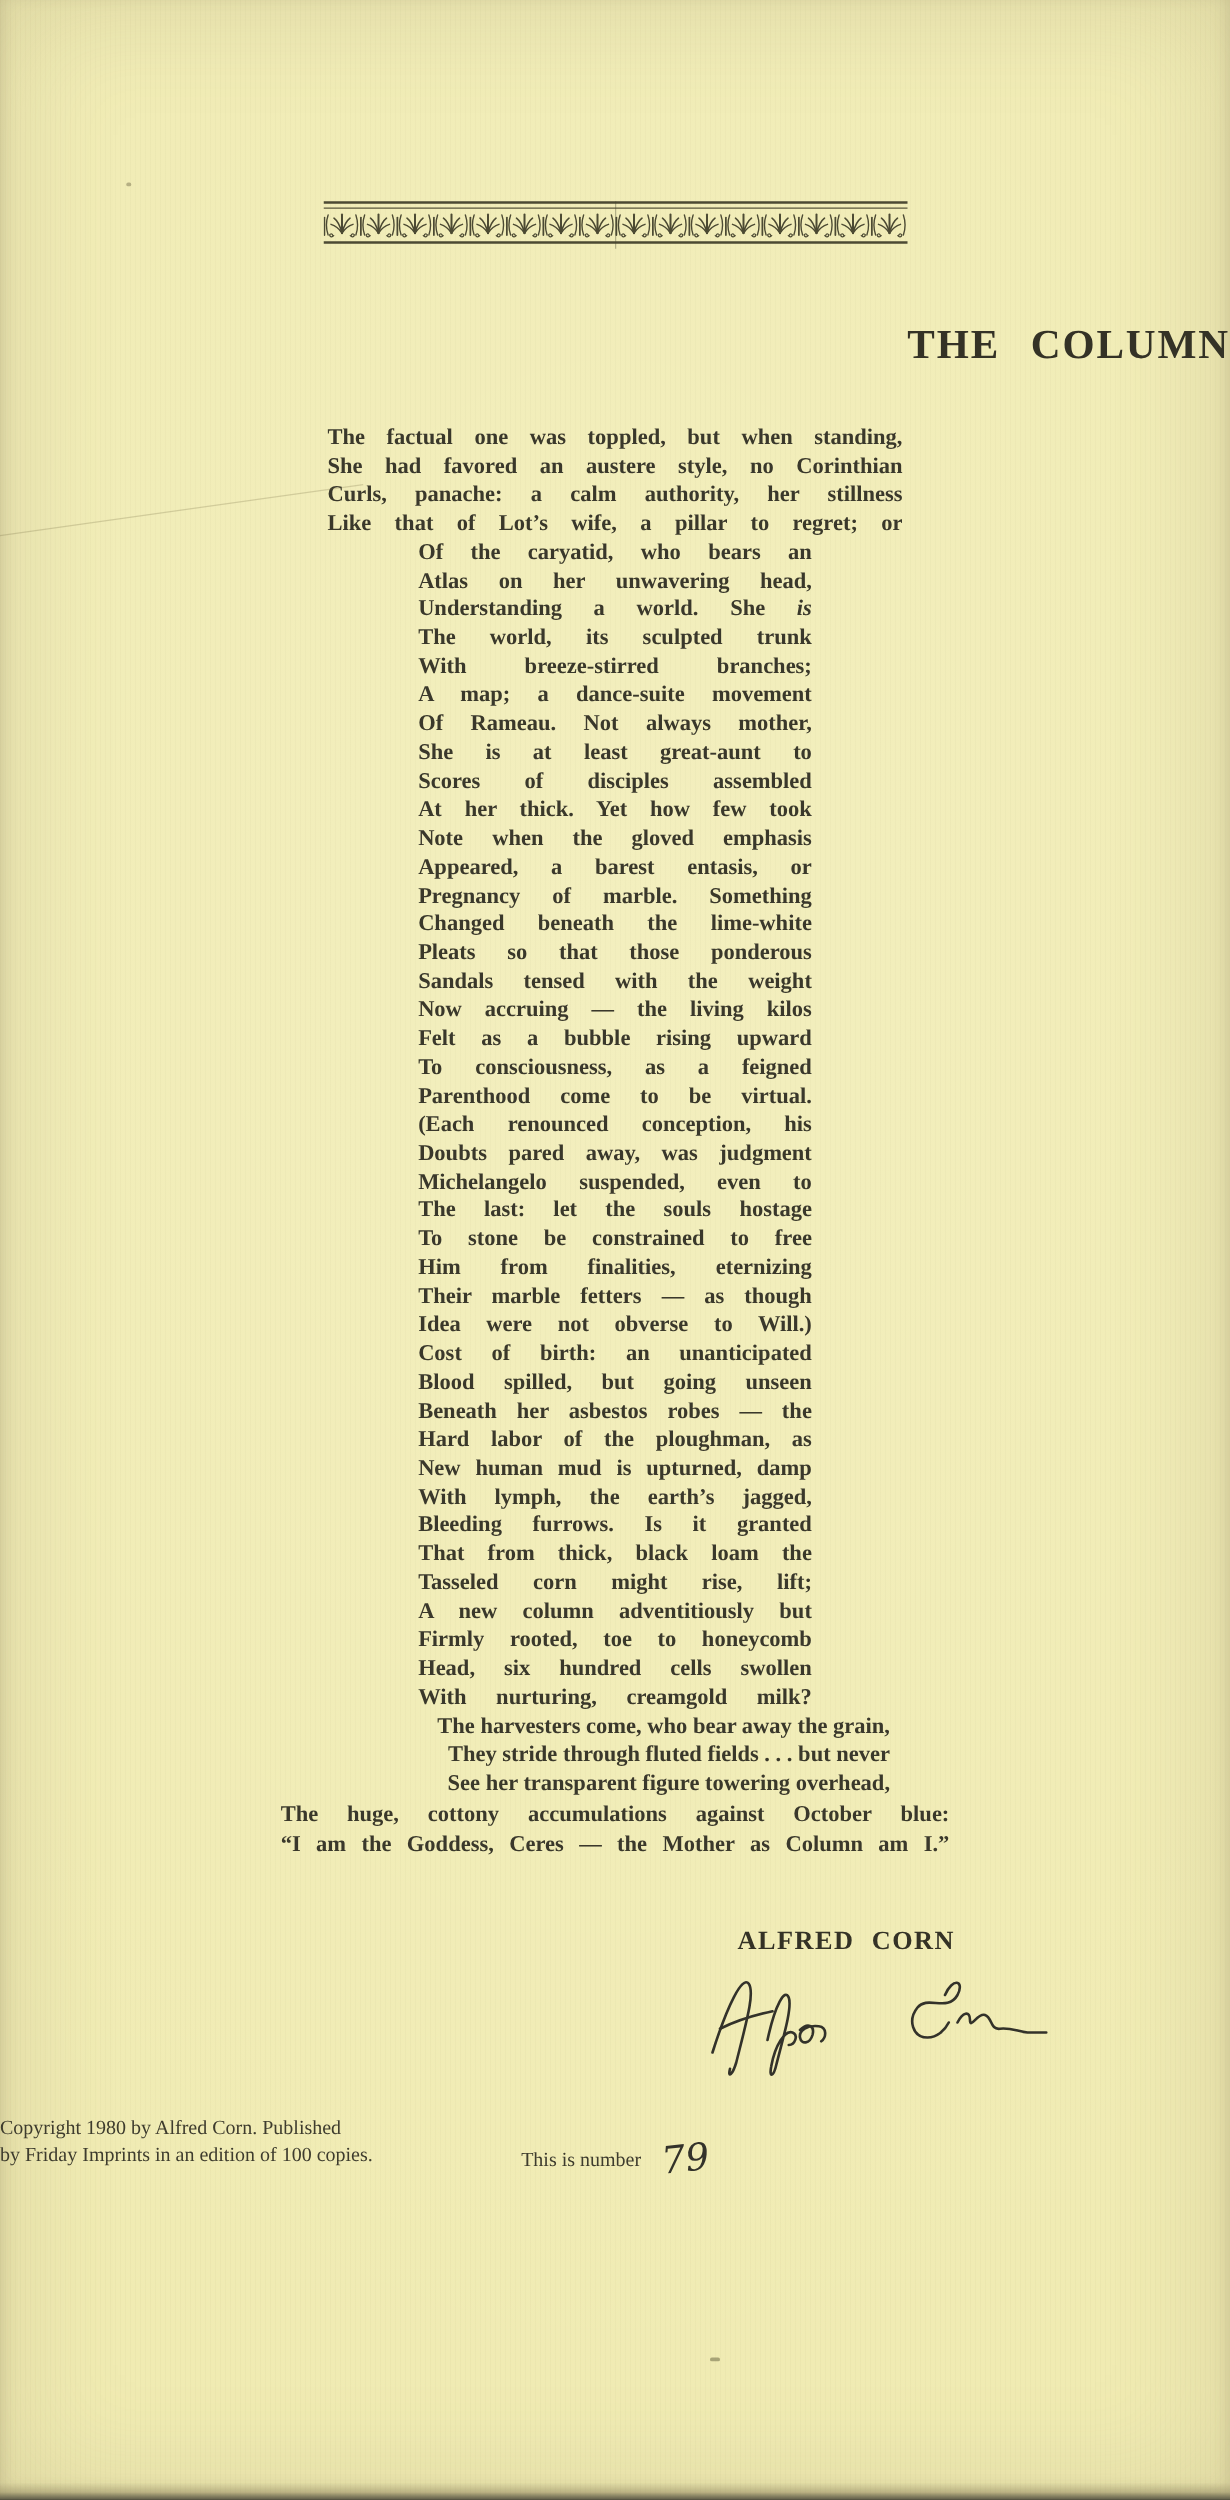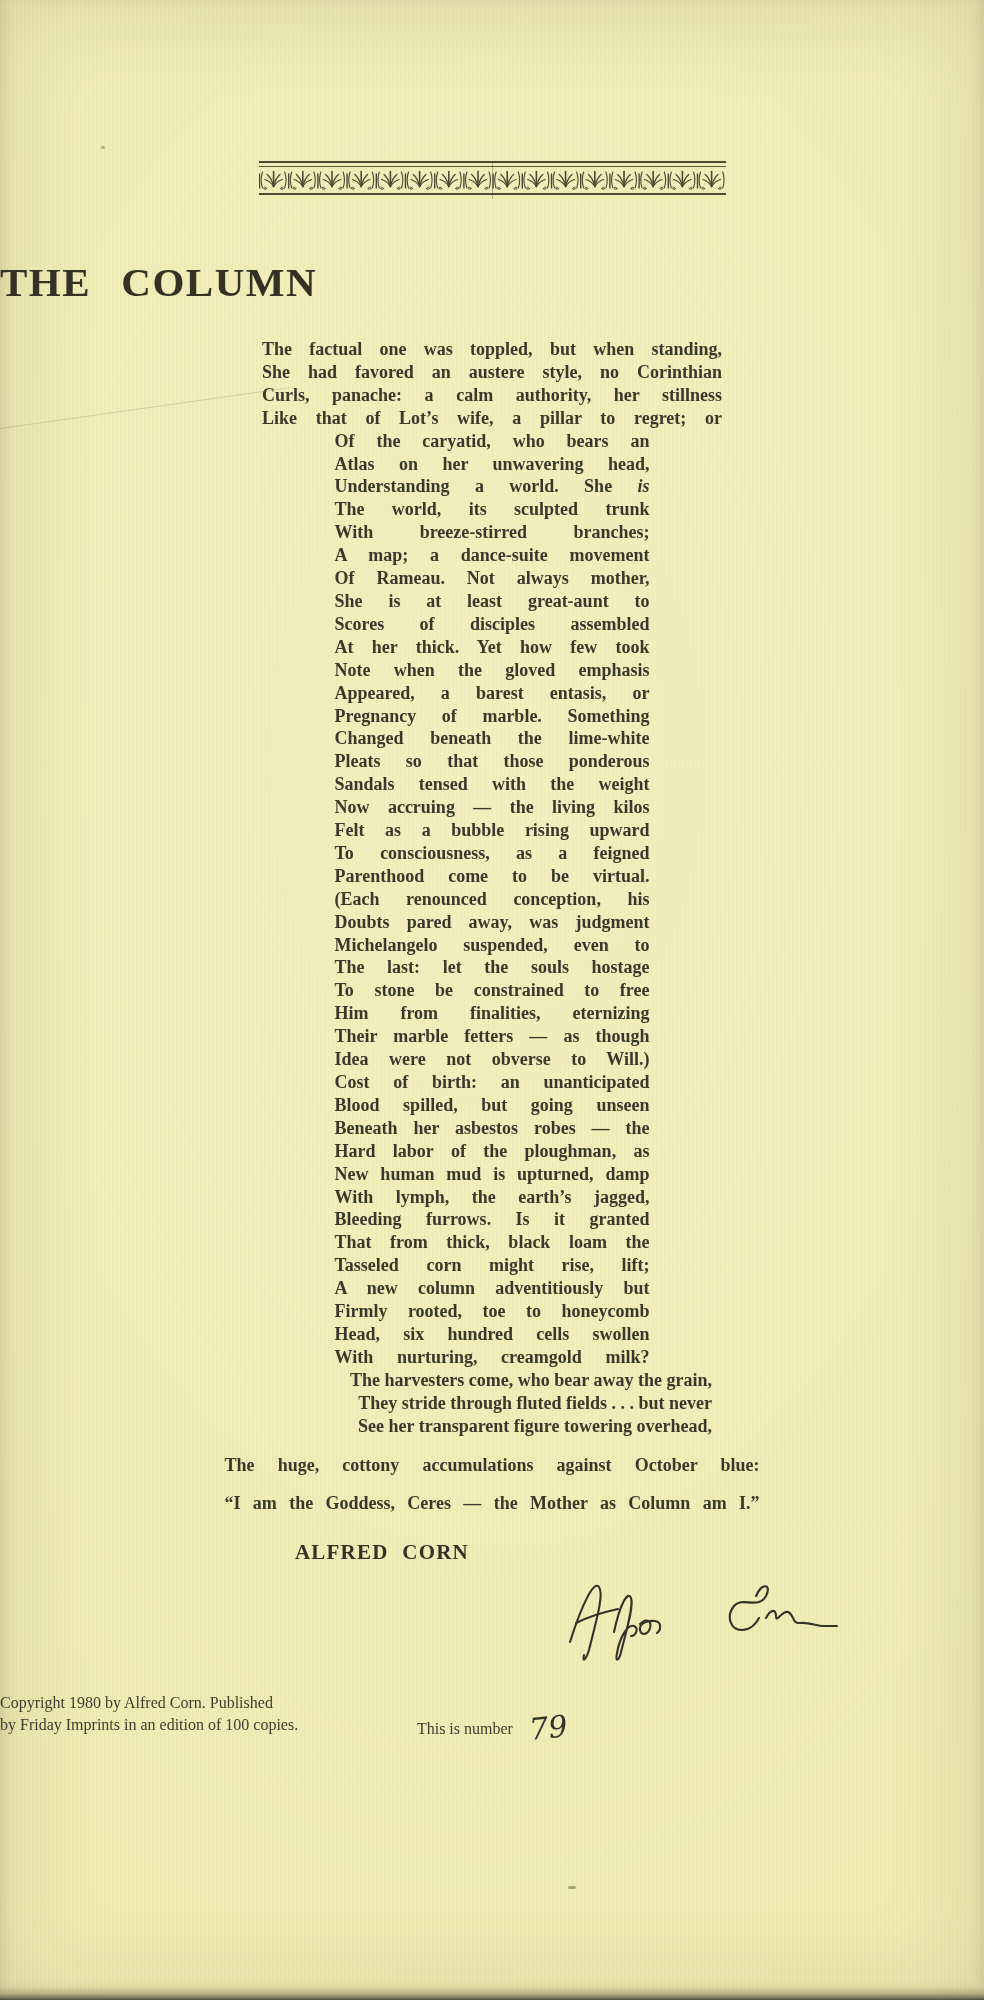--- a/index.html
+++ b/index.html
@@ -36,45 +36,45 @@
   .band .rule-a{height:2px;background:#4c4a33;}
   .band .rule-gap{height:3px;}
   .band .rule-b{height:1px;background:#5a573d;}
   .band .motifs{position:relative;height:26px;}
   .band .seam{position:absolute;left:50%;top:-6px;width:1px;height:38px;background:rgba(70,68,45,0.35);}
   .band .rule-c{height:2px;background:#4c4a33;}
 
   
   .title{
     position:absolute;left:0;right:0;top:258px;
-    text-align:left;
-    font-size:41px;font-weight:bold;
+    text-align:right;
+    font-size:33px;font-weight:bold;
     letter-spacing:1.5px;word-spacing:0.45em;
     color:#343226;
   }
 
   
   .poem{
     position:absolute;left:0;right:0;top:338px;
     width:535px;margin:0 auto;
     font-size:18px;font-weight:bold;
     line-height:22.9px;
     color:#3a382b;
   }
   .line{white-space:normal;}
   .line.capital{width:460px;margin:0 auto;text-align:justify;text-align-last:justify;}
   .line.shaft{width:315px;margin:0 auto;text-align:justify;text-align-last:justify;}
   .line.base-center{width:440px;margin:0 auto;text-align:right;}
-  .line.base-wide{width:535px;margin:16px auto;text-align:justify;text-align-last:justify;}
+  .line.base-wide{width:535px;margin:2px auto;text-align:justify;text-align-last:justify;}
   .line em{font-style:italic;}
 
   
   .attribution{
     position:absolute;top:1540px;left:0;width:764px;
-    text-align:center;
+    text-align:right;
     font-size:21px;font-weight:bold;letter-spacing:1.2px;word-spacing:0.35em;
     color:#343226;
   }
   .signature{
     position:absolute;top:1566px;left:560px;width:280px;height:100px;
   }
 
   
   .colophon{
     position:absolute;left:0;right:0;top:1660px;

